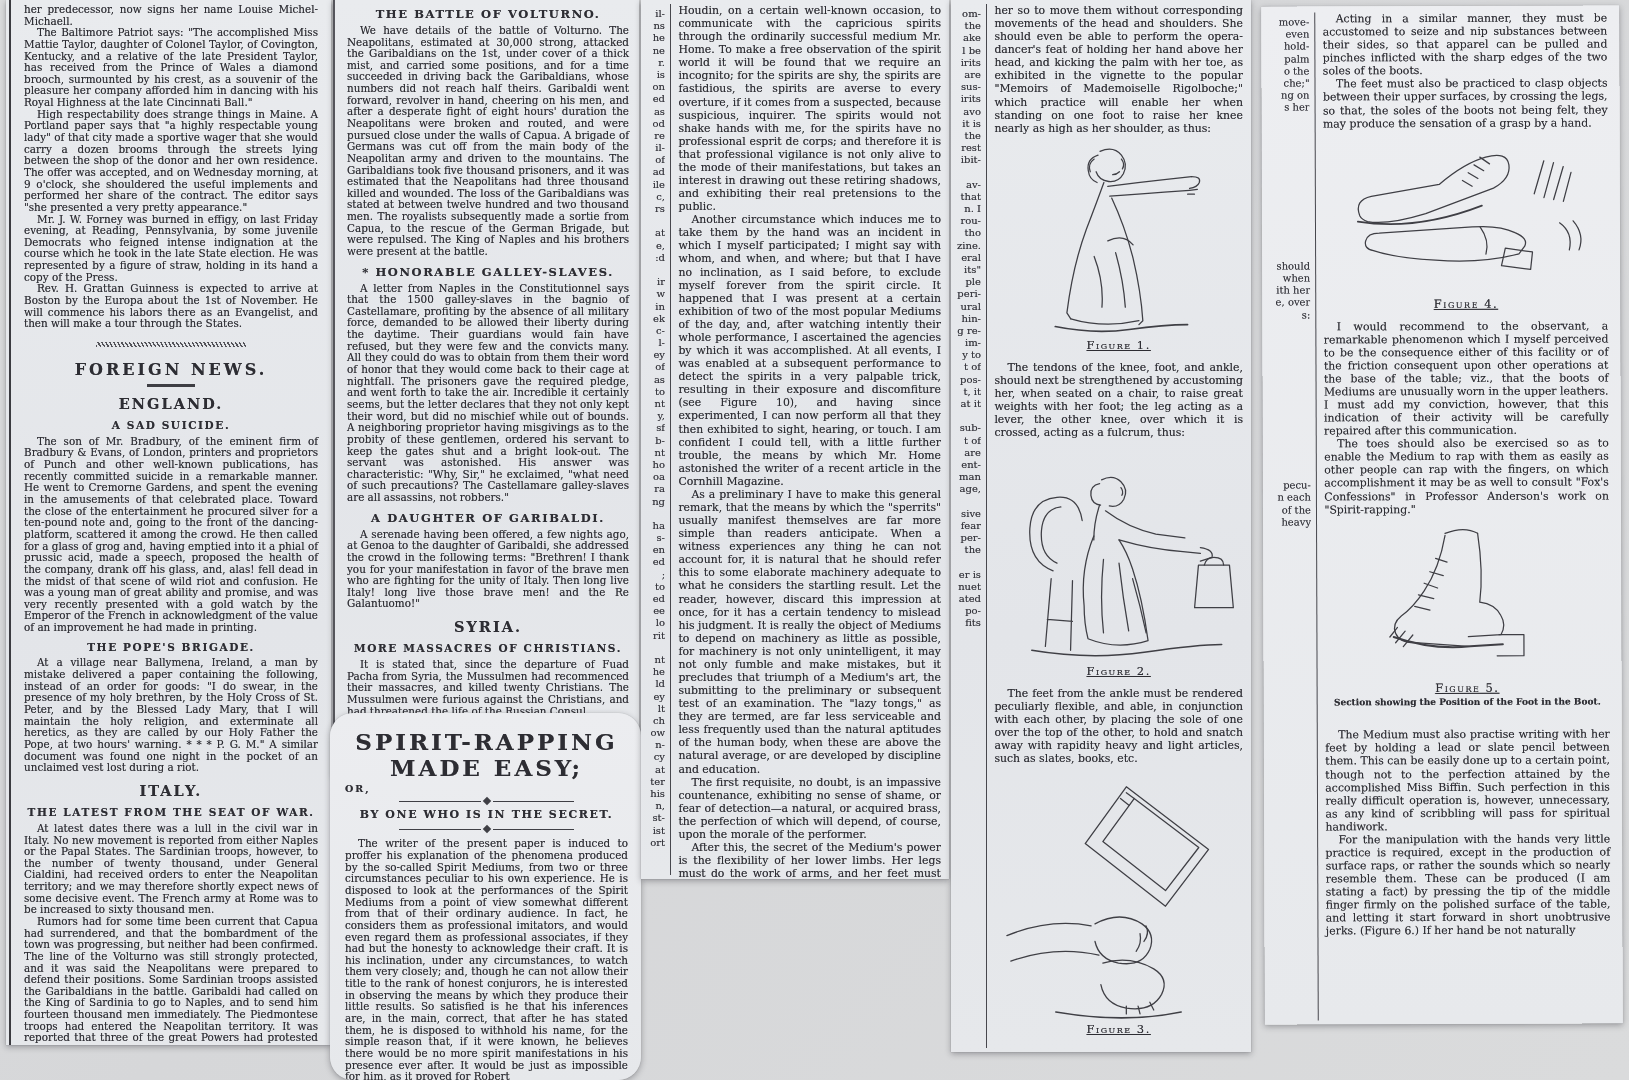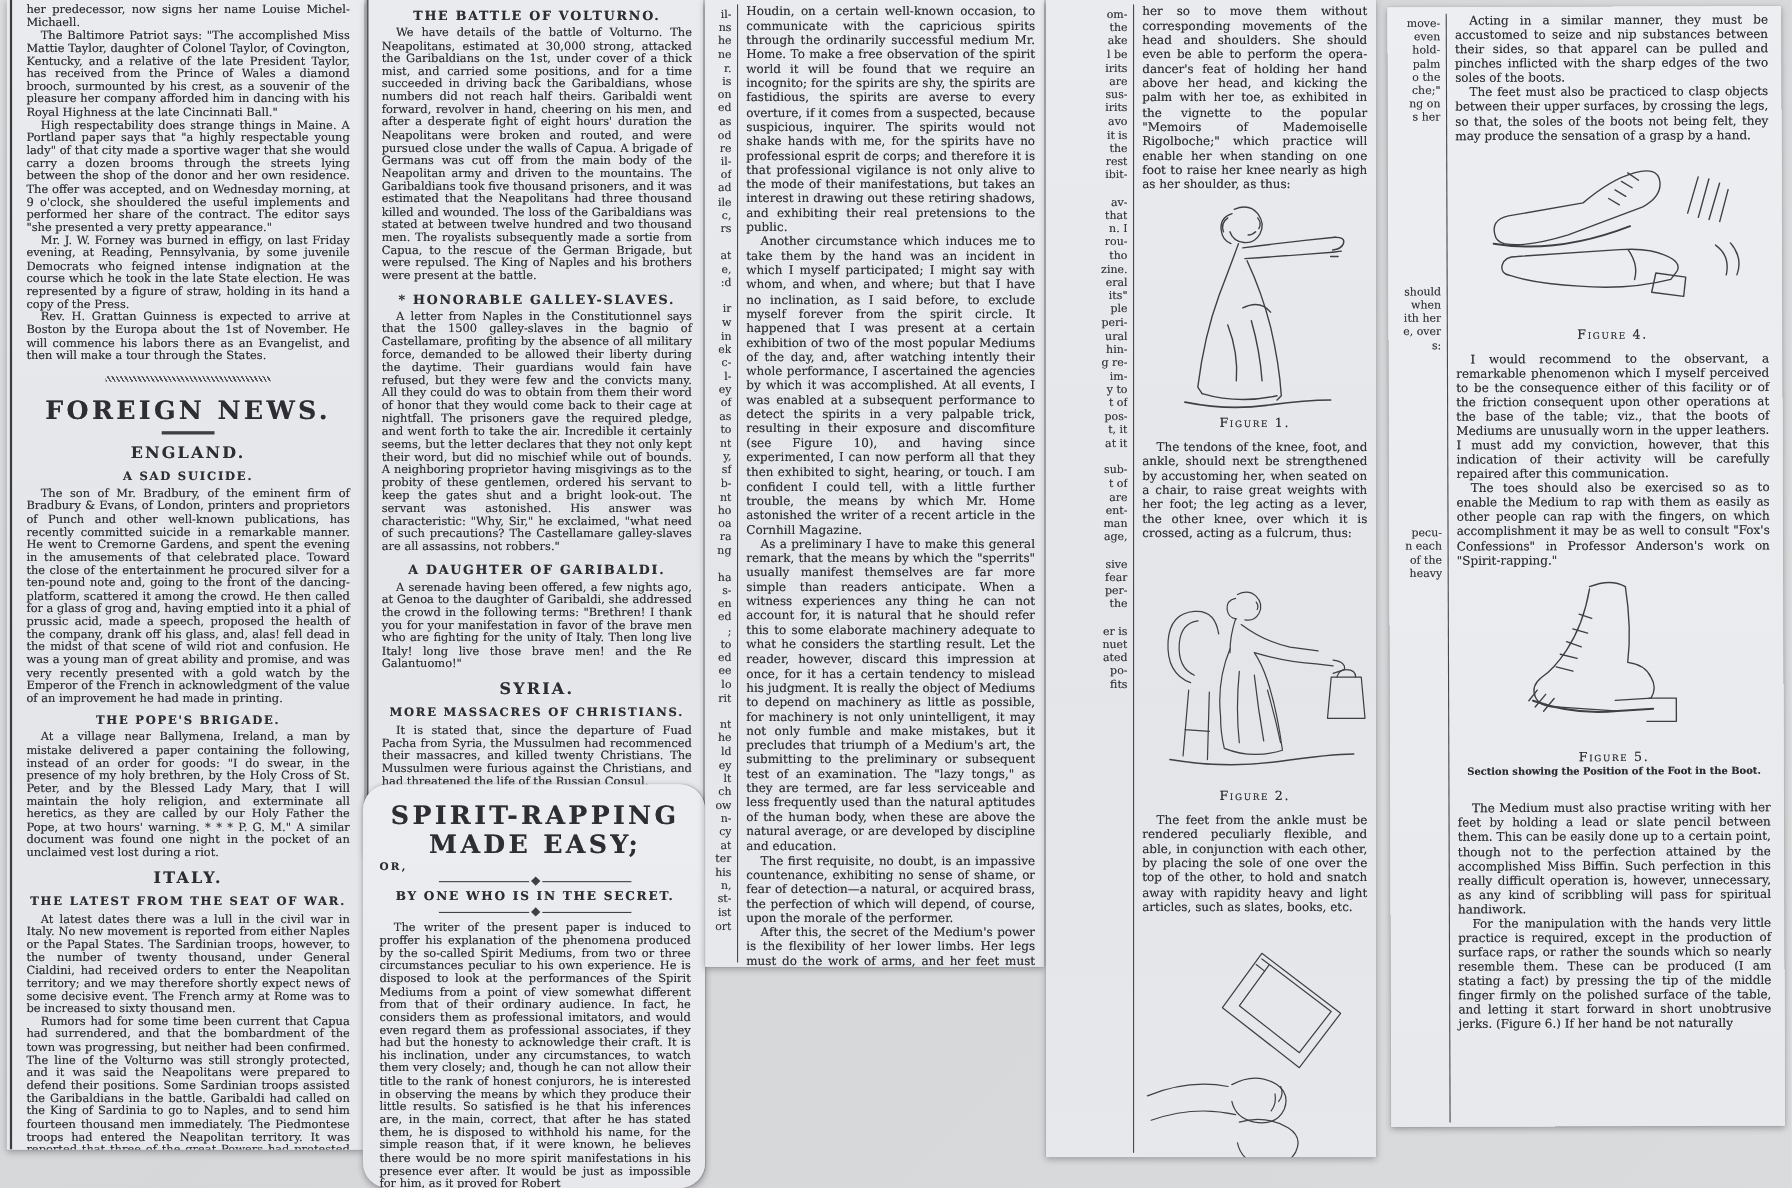--- a/index.html
+++ b/index.html
@@ -16,21 +16,21 @@
     background:linear-gradient(180deg,#e9ebee 0%,#e3e5e9 60%,#e6e8eb 100%);
     box-shadow:0 2px 6px rgba(30,30,36,.35), 0 0 1px rgba(0,0,0,.25);
     box-sizing:border-box;
     font-size:10.4px;line-height:1.12;
     text-align:justify;
     text-shadow:0 0 .4px rgba(42,42,50,.55);
     overflow:hidden;
   }
   .p{margin:0;text-indent:13px;}
   .p.cont{text-indent:0;}
-  .h-main{font-size:23px;font-weight:bold;text-align:center;letter-spacing:3px;margin:14px 0 2px;text-indent:0;}
+  .h-main{font-size:16px;font-weight:bold;text-align:center;letter-spacing:3px;margin:14px 0 2px;text-indent:0;}
   .h-country{font-size:14.5px;font-weight:bold;text-align:center;letter-spacing:2px;margin:9px 0 2px;text-indent:0;}
   .h-sub{font-size:10.5px;font-weight:bold;text-align:center;letter-spacing:1.6px;margin:8px 0 4px;text-indent:0;}
   .hatch-rule{width:150px;height:5px;margin:12px auto 0;
     background:repeating-linear-gradient(60deg,#54545a 0 1.4px,transparent 1.4px 3.4px);}
   .title-rule{width:48px;height:3px;background:#3e3e44;margin:5px auto 3px;}
   
   .sr-title{font-size:23px;font-weight:bold;text-align:center;letter-spacing:3px;margin:6px 0 2px;text-indent:0;}
   .sr-or{font-size:9.5px;font-weight:bold;letter-spacing:2px;margin:3px 0;text-indent:0;}
   .sr-sub{font-size:17.5px;font-weight:bold;text-align:center;letter-spacing:1.5px;margin:4px 0 6px;text-indent:0;}
   .sr-byline{font-size:11px;font-weight:bold;text-align:center;letter-spacing:1.6px;margin:5px 0;text-indent:0;}
@@ -42,21 +42,21 @@
   .gutter{flex:0 0 auto;text-align:right;font-size:10px;line-height:1.22;
     color:#35353c;white-space:pre-line;overflow:hidden;padding-top:4px;}
   .vline{flex:0 0 1.4px;background:#47474d;margin:0 7px 0 5px;}
   .main{flex:1 1 auto;min-width:0;}
   .edgeline{position:absolute;left:3px;top:0;bottom:0;width:2px;background:#3b3b40;}
   .edgeline2{position:absolute;left:0;top:0;bottom:0;width:1.5px;background:#55555b;}
   
   .fig{display:flex;justify-content:center;margin:4px 0 0;}
   .fig svg{display:block;}
   .fig-stroke{fill:none;stroke:#3f3f45;stroke-width:1.3;stroke-linecap:round;stroke-linejoin:round;}
-  .fig-cap{text-align:center;font-variant:small-caps;letter-spacing:1.5px;font-size:11.5px;margin:4px 0 8px;text-indent:0;}
+  .fig-cap{text-align:center;font-variant:small-caps;letter-spacing:1.5px;font-size:11.5px;margin:4px 0 8px;text-indent:0;text-decoration:underline;}
   .fig-subcap{text-align:center;font-size:9px;font-weight:bold;margin:-4px 0 20px;text-indent:0;}
   .clip3-main,.clip4-main,.clip5-main{font-size:10.9px;line-height:1.2;}
 </style>
 </head>
 <body>
 
 <div id="page">
 
   <div class="clip" style="left:6px;top:0;width:325px;height:1045px;padding:4px 13px 8px 18px;">
     <div class="edgeline"></div>
@@ -184,21 +184,21 @@
       <p class="p cont">Houdin, on a certain well-known occasion, to communicate with the capricious spirits through the ordinarily successful medium Mr. Home. To make a free observation of the spirit world it will be found that we require an incognito; for the spirits are shy, the spirits are fastidious, the spirits are averse to every overture, if it comes from a suspected, because suspicious, inquirer. The spirits would not shake hands with me, for the spirits have no professional esprit de corps; and therefore it is that professional vigilance is not only alive to the mode of their manifestations, but takes an interest in drawing out these retiring shadows, and exhibiting their real pretensions to the public.</p>
       <p class="p">Another circumstance which induces me to take them by the hand was an incident in which I myself participated; I might say with whom, and when, and where; but that I have no inclination, as I said before, to exclude myself forever from the spirit circle. It happened that I was present at a certain exhibition of two of the most popular Mediums of the day, and, after watching intently their whole performance, I ascertained the agencies by which it was accomplished. At all events, I was enabled at a subsequent performance to detect the spirits in a very palpable trick, resulting in their exposure and discomfiture (see Figure 10), and having since experimented, I can now perform all that they then exhibited to sight, hearing, or touch. I am confident I could tell, with a little further trouble, the means by which Mr. Home astonished the writer of a recent article in the Cornhill Magazine.</p>
       <p class="p">As a preliminary I have to make this general remark, that the means by which the "sperrits" usually manifest themselves are far more simple than readers anticipate. When a witness experiences any thing he can not account for, it is natural that he should refer this to some elaborate machinery adequate to what he considers the startling result. Let the reader, however, discard this impression at once, for it has a certain tendency to mislead his judgment. It is really the object of Mediums to depend on machinery as little as possible, for machinery is not only unintelligent, it may not only fumble and make mistakes, but it precludes that triumph of a Medium's art, the submitting to the preliminary or subsequent test of an examination. The "lazy tongs," as they are termed, are far less serviceable and less frequently used than the natural aptitudes of the human body, when these are above the natural average, or are developed by discipline and education.</p>
       <p class="p">The first requisite, no doubt, is an impassive countenance, exhibiting no sense of shame, or fear of detection—a natural, or acquired brass, the perfection of which will depend, of course, upon the morale of the performer.</p>
       <p class="p">After this, the secret of the Medium's power is the flexibility of her lower limbs. Her legs must do the work of arms, and her feet must be educated to act like hands. Any one who doubts this potentiality of the human frame knows nothing of its relation to the Quadrumana, or of the feats of the Indian jugglers. The Indian jugglers, as is known to the initiated, produce their most extraordinary effects by this very capacity. And, therefore, we say it is no use to contemplate coming out as a Medium unless you are provided with flexible legs and manipulative feet and toes.</p>
       <p class="p">The Medium so qualified must go through a course of gymnastics to enable her to move her lower limbs with pliancy, and especially to enable</p>
     </div>
   </div>
 
   <div class="clip flexclip" style="left:951px;top:0;width:300px;height:1052px;padding:4px 8px 4px 4px;">
-    <div class="gutter" style="flex-basis:26px;margin-left:44px;">om-
+    <div class="gutter" style="flex-basis:26px;">om-
 the
 ake
 l be
 irits
 are
 sus-
 irits
 avo
 it is
 the

